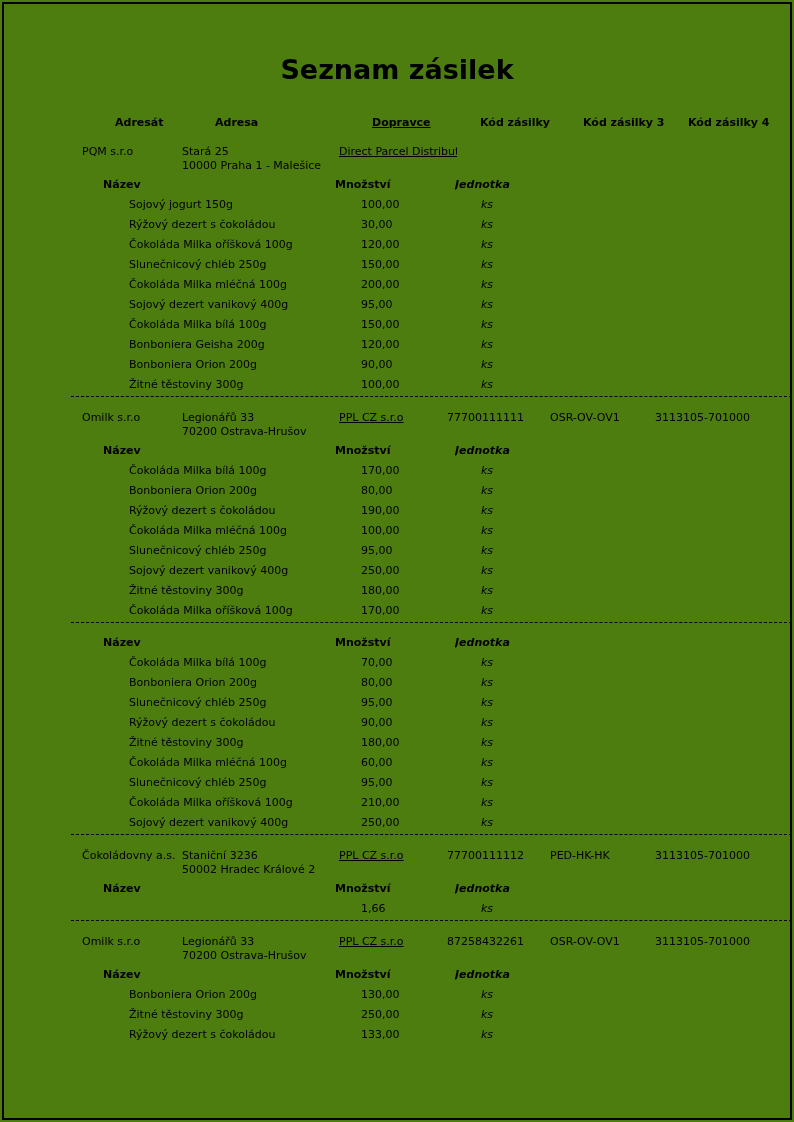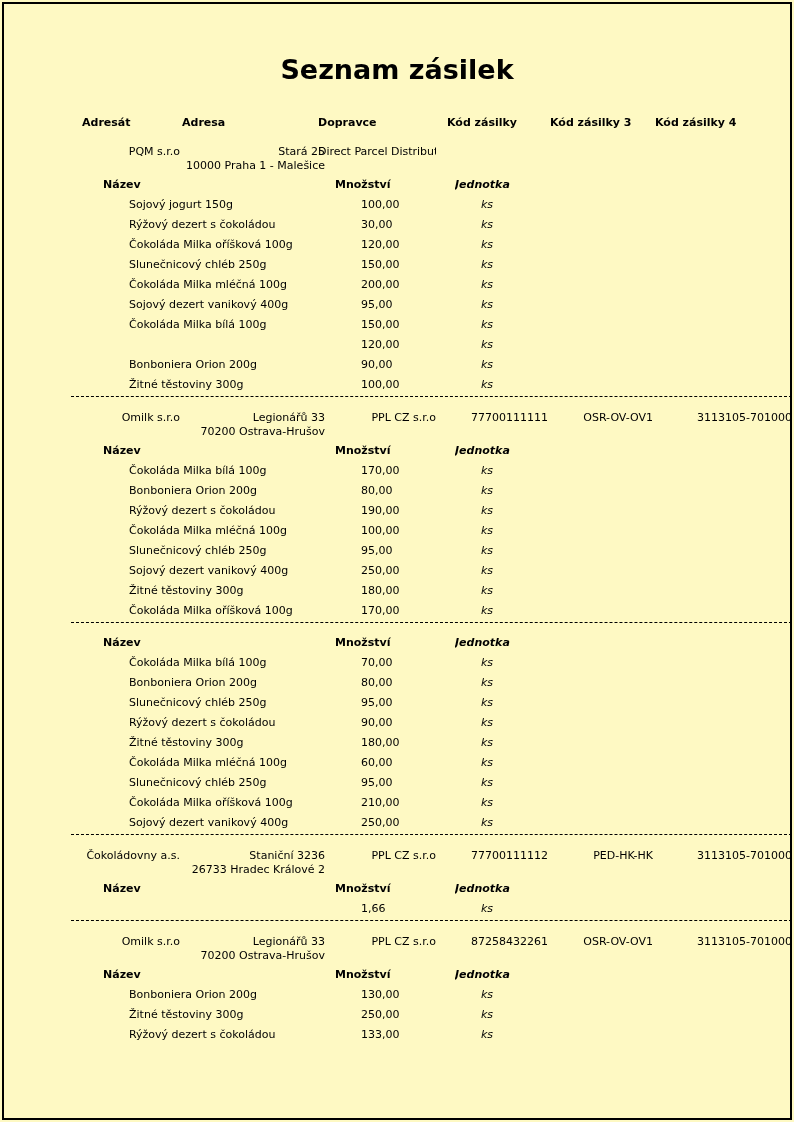--- a/index.html
+++ b/index.html
@@ -1,20 +1,20 @@
 <!DOCTYPE html>
 <html><head>
 <meta charset="utf-8">
 <style>
   html, body { margin: 0; padding: 0; background: #ffffff; }
   .page {
     position: relative;
     width: 794px;
     height: 1122px;
-    background: #fef9c3;
+    background: #4d7c0f;
     overflow: hidden;
     font-family: "DejaVu Sans", "Liberation Sans", sans-serif;
     font-size: 11px;
     color: #000000;
     box-sizing: border-box;
   }
   .frame {
     position: absolute;
     left: 2px; top: 2px; right: 2px; bottom: 2px;
     border: 2px solid #000000;
@@ -25,32 +25,32 @@
     text-align: center;
     font-size: 27px;
     font-weight: bold;
     letter-spacing: 0px;
   }
   .row { position: relative; white-space: nowrap; }
   .col { position: absolute; top: 0; white-space: nowrap; overflow: hidden; }
   .b { font-weight: bold; }
 
   
-  .main-header { height: 16px; margin-top: 30px; line-height: 16px; }
+  .main-header { height: 16px; margin-top: 30px; line-height: 16px; margin-left: 33px; }
   .c1 { left: 82px;  width: 98px; }
   .c2 { left: 182px; width: 143px; }
-  .c3 { left: 318px; width: 118px; }
+  .c3 { left: 339px; width: 118px; text-decoration: underline; }
   .c4 { left: 447px; width: 101px; }
   .c5 { left: 550px; width: 103px; }
   .c6 { left: 655px; width: 137px; }
   .main-header .c4 { width: 71px; }  
 
   
   .addr-row { padding-top: 14px; min-height: 42px; line-height: 14px; box-sizing: border-box; }
-  .addr-row .col { top: 14px; text-align: right; }
+  .addr-row .col { top: 14px; }
   .addr-row .c2 { overflow: visible; }
 
   
   .item-header { position: relative; height: 20px; line-height: 20px; margin-top: 2px; }
   .item-row    { position: relative; height: 20px; line-height: 20px; margin-left: 26px; }
   .i1 { left: 103px; width: 230px; }
   .i2 { left: 335px; width: 118px; }
   .i3 { left: 455px; width: 120px; font-style: italic; }
   .shipment.no-addr .item-header { margin-top: 10px; }
 
@@ -132,20 +132,21 @@
     <span class="col i3">ks</span>
   </div>
 
   <div class="row item-row">
     <span class="col i1">Čokoláda Milka bílá 100g</span>
     <span class="col i2">150,00</span>
     <span class="col i3">ks</span>
   </div>
 
   <div class="row item-row">
+    <span class="col i1">Bonboniera Geisha 200g</span>
     <span class="col i2">120,00</span>
     <span class="col i3">ks</span>
   </div>
 
   <div class="row item-row">
     <span class="col i1">Bonboniera Orion 200g</span>
     <span class="col i2">90,00</span>
     <span class="col i3">ks</span>
   </div>
 
@@ -287,21 +288,21 @@
     <span class="col i3">ks</span>
   </div>
 </div>
   </div>
 <div class="sep"></div>
   <div class="shipment">
     <div class="row addr-row">
       <span class="col c1">Čokoládovny a.s.</span>
       <div class="col c2">
         <div>Staniční 3236</div>
-        <div>26733 Hradec Králové 2</div>
+        <div>50002 Hradec Králové 2</div>
       </div>
       <span class="col c3">PPL CZ s.r.o</span>
       <span class="col c4">77700111112</span>
       <span class="col c5">PED-HK-HK</span>
       <span class="col c6">3113105-701000</span>
     </div>
     <div class="row item-header">
       <span class="col i1 b">Název</span>
       <span class="col i2 b">Množství</span>
       <span class="col i3 b">Jednotka</span>

